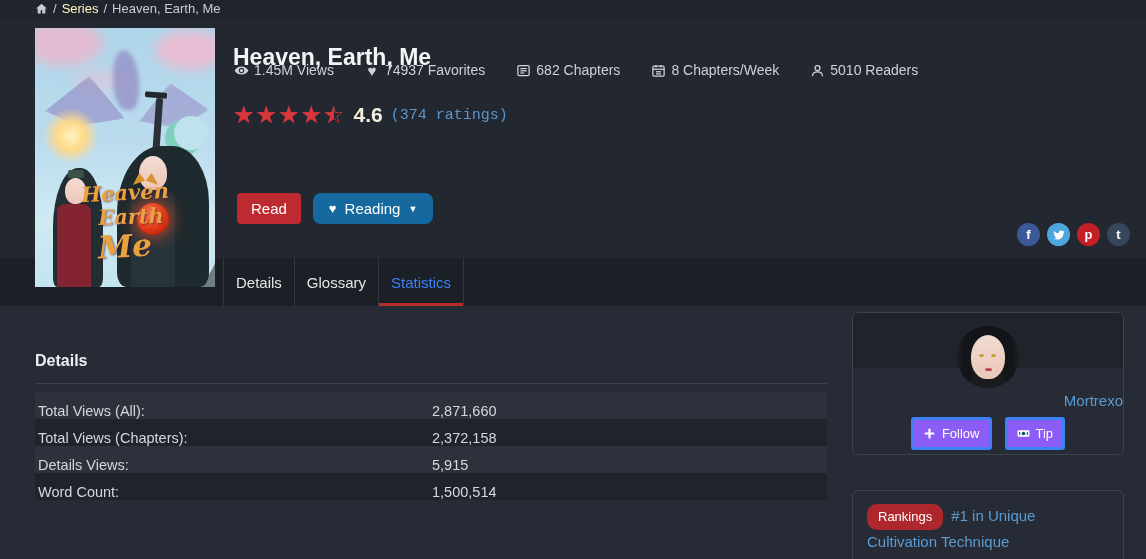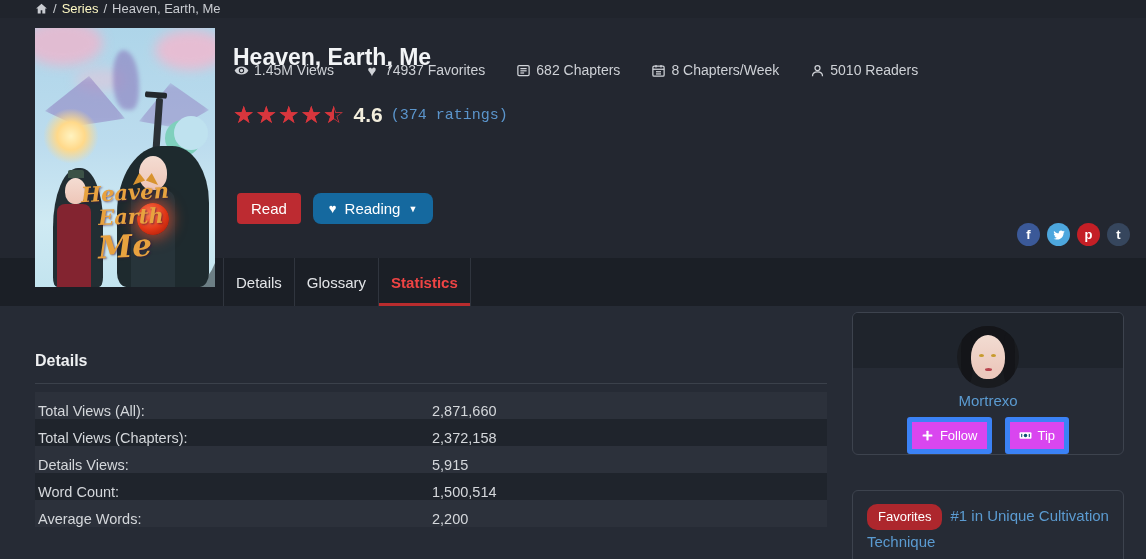--- a/index.html
+++ b/index.html
@@ -76,21 +76,21 @@
   .soc svg { width:12px; height:12px; fill:#fff; }
   .soc-fb { background:#3b5998; }
   .soc-tw { background:#4da7de; }
   .soc-pin { background:#c41f26; }
   .soc-tum { background:#36465d; }
 
   
   .tabbar { position:absolute; top:258px; left:0; width:1146px; height:48px; background:#1b1f26; display:flex; padding-left:223px; }
   .tab { display:flex; align-items:center; padding:0 12px; font-size:15px; color:#e2e4e7; border-right:1px solid #30353e; cursor:pointer; position:relative; }
   .tab:first-child { border-left:1px solid #30353e; }
-  .tab.active { font-weight:bold; color:#ef4444; }
+  .tab.active { font-weight:normal; color:#3b82f6; }
   .tab.active::after { content:""; position:absolute; left:0; right:0; bottom:0; height:3px; background:#b92c2e; }
 
   
   .content { position:absolute; top:306px; left:0; width:1146px; height:253px; background:#262b35; }
   .details-head { position:absolute; top:46px; left:35px; width:792px; font-size:16px; font-weight:bold; color:#eef0f2; padding-bottom:13px; border-bottom:1px solid #3b414b; }
   .stat-table { position:absolute; top:86px; left:35px; width:792px; font-size:14.5px; color:#d4d7db; }
   .srow { display:flex; align-items:flex-end; height:27px; padding-left:3px; }
   .srow:nth-child(odd) { background:rgba(255,255,255,0.03); }
   .srow:nth-child(even) { background:rgba(0,0,0,0.16); }
   .srow .lbl { width:394px; }
@@ -99,23 +99,23 @@
   
   .author-card { position:absolute; left:852px; top:6px; width:272px; height:143px; border:1px solid #3d434e; border-radius:6px; background:#262b35; overflow:hidden; }
   .author-band { position:absolute; top:0; left:0; right:0; height:55px; background:#1f242c; }
   .avatar { position:absolute; top:13px; left:50%; transform:translateX(-50%); width:62px; height:62px; border-radius:50%; background:#191b1f; overflow:hidden; cursor:pointer; }
   .av-face { position:absolute; top:9px; left:14px; width:34px; height:44px; border-radius:50% 50% 46% 46%; background:linear-gradient(180deg,#f2dcd2 0%,#ecc9bd 80%); }
   .av-hair { position:absolute; top:-4px; left:4px; width:54px; height:26px; border-radius:50%; background:#141519; }
   .av-hair-l { position:absolute; top:6px; left:4px; width:12px; height:52px; border-radius:40%; background:#141519; }
   .av-hair-r { position:absolute; top:6px; right:4px; width:12px; height:52px; border-radius:40%; background:#141519; }
   .av-eye { position:absolute; top:28px; width:5px; height:3px; border-radius:50%; background:#c79b2e; }
   .av-lips { position:absolute; top:42px; left:28px; width:7px; height:3px; border-radius:50%; background:#b8434d; }
-  .author-name { position:absolute; top:79px; width:100%; text-align:center; font-size:15px; color:#5b9bd1; text-decoration:none; display:block; cursor:pointer; }
+  .author-name { position:absolute; top:79px; width:100%; text-align:right; font-size:15px; color:#5b9bd1; text-decoration:none; display:block; cursor:pointer; }
   .author-btns { position:absolute; top:104px; width:100%; display:flex; justify-content:center; gap:13px; }
-  .abtn { display:flex; align-items:center; gap:6px; background:#d946ef; border:5px solid #3b82f6; border-radius:3px; color:#fff; font-size:13px; font-family:inherit; padding:6px 9px; cursor:pointer; }
+  .abtn { display:flex; align-items:center; gap:6px; background:#8b5cf6; border:3px solid #3b82f6; border-radius:3px; color:#fff; font-size:13px; font-family:inherit; padding:6px 9px; cursor:pointer; }
   .abtn svg { width:13px; height:13px; }
 
   .rank-card { position:absolute; left:852px; top:184px; width:272px; height:96px; border:1px solid #3d434e; border-radius:6px; background:#262b35; padding:13px 14px; }
   .rank-line { font-size:15px; line-height:1.55; color:#5b9bd1; }
   .rank-badge { display:inline-block; background:#ad272d; color:#fff; font-size:13px; padding:3px 11px; border-radius:10px; margin-right:8px; cursor:default; }
   .rank-link { color:#5b9bd1; text-decoration:none; cursor:pointer; }
 </style>
 </head>
 <body>
 
@@ -273,24 +273,20 @@
         <span class="val">2,372,158</span>
       </div>
       <div class="srow">
         <span class="lbl">Details Views:</span>
         <span class="val">5,915</span>
       </div>
       <div class="srow">
         <span class="lbl">Word Count:</span>
         <span class="val">1,500,514</span>
       </div>
-      <div class="srow">
-        <span class="lbl">Average Words:</span>
-        <span class="val">2,200</span>
-      </div>
     </div>
 
     <div class="author-card">
       <div class="author-band"></div>
       <div class="avatar">
         <div class="av-hair"></div>
         <div class="av-hair-l"></div>
         <div class="av-hair-r"></div>
         <div class="av-face"></div>
         <div class="av-eye" style="left:22px;"></div>
@@ -313,18 +309,18 @@
               <rect x="4" y="9" width="2" height="6" fill="#0e4d74"></rect>
               <rect x="18" y="9" width="2" height="6" fill="#0e4d74"></rect>
             </svg>
           <span>Tip</span>
         </button>
       </div>
     </div>
 
     <div class="rank-card">
       <div class="rank-line">
-        <span class="rank-badge">Favorites</span><a class="rank-link">#1 in Unique Cultivation Technique</a>
+        <span class="rank-badge">Rankings</span><a class="rank-link">#1 in Unique Cultivation Technique</a>
       </div>
     </div>
   </div>
 
 </div>
 
 </body></html>

